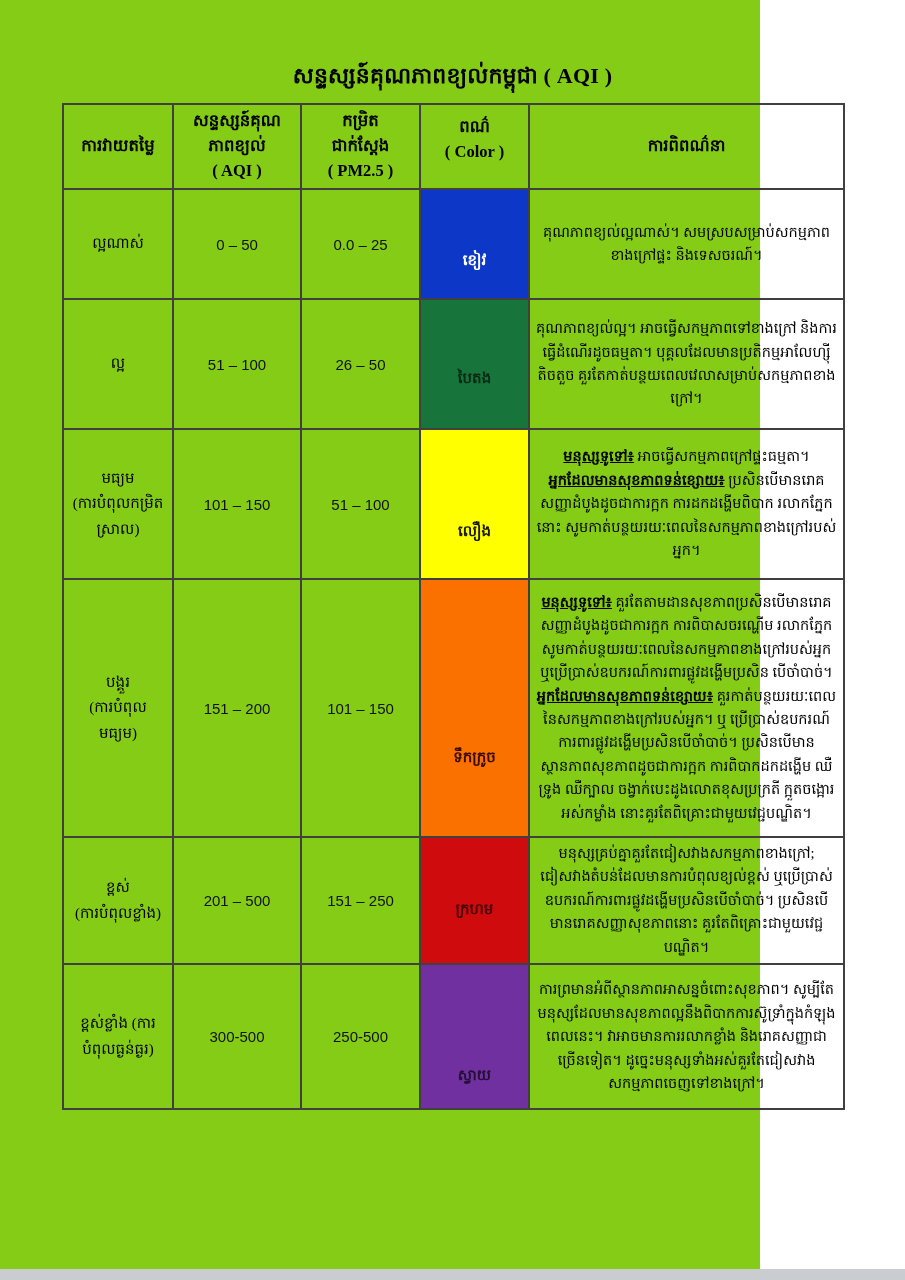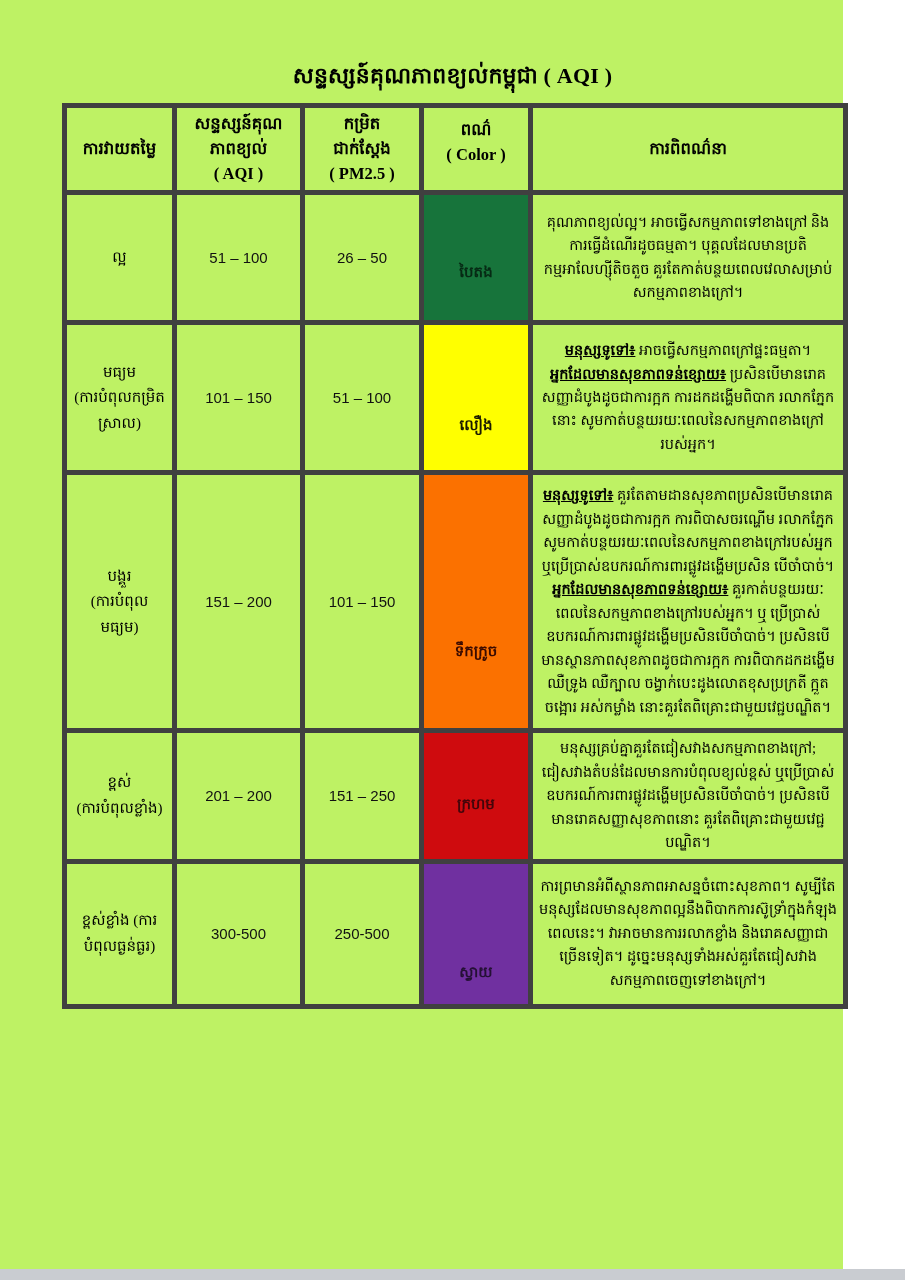--- a/index.html
+++ b/index.html
@@ -1,33 +1,33 @@
 <!DOCTYPE html>
 <html><head>
 <meta charset="utf-8">
 <style>
   * { margin: 0; padding: 0; box-sizing: border-box; }
   html, body { width: 905px; height: 1280px; background: #ffffff; overflow: hidden; }
   body { font-family: "Liberation Serif", "DejaVu Serif", serif; color: #1a1a1a; position: relative; }
 
-  .page { width: 843px; height: 1280px; position: relative; background: #bef264; }
+  .page { width: 760px; height: 1280px; position: relative; background: #84cc16; }
 
   .doc-title {
     position: absolute; top: 62px; left: 62px; width: 781px;
     text-align: center; font-size: 22px; font-weight: bold; color: #000;
     letter-spacing: 0.2px;
   }
 
   table.aqi {
     position: absolute; top: 103px; left: 62px;
     width: 781px; border-collapse: collapse; table-layout: fixed;
     border: 2px solid #000;
   }
   table.aqi td, table.aqi th {
-    border: 5px solid #404040; vertical-align: middle; text-align: center;
+    border: 2px solid #404040; vertical-align: middle; text-align: center;
     font-weight: normal; padding: 4px 6px; overflow: hidden;
   }
   col.c1 { width: 110px; } col.c2 { width: 128px; } col.c3 { width: 119px; }
   col.c4 { width: 109px; } col.c5 { width: 315px; }
 
   tr.hdr { height: 85px; }
   tr.hdr th { font-weight: bold; font-size: 16.5px; line-height: 1.5; color: #000; }
   tr.r1 { height: 110px; } tr.r2 { height: 130px; } tr.r3 { height: 150px; }
   tr.r4 { height: 258px; } tr.r5 { height: 104px; } tr.r6 { height: 145px; }
 
@@ -89,20 +89,36 @@
       </th>
       <th style="vertical-align: top; padding-top: 10px;">
         <div>ពណ៌</div>
         <div>( Color )</div>
       </th>
       <th>
         <div>ការពិពណ៌នា</div>
       </th>
     </tr>
 
+    <tr class="r1">
+      <td class="eval">
+        <div>ល្អណាស់</div>
+        <div></div>
+      </td>
+      <td class="num">0 – 50</td>
+      <td class="num">0.0 – 25</td>
+      <td class="swatch sw-r1" style="background-color: rgb(13, 56, 199);">
+        <div class="swatch-inner">
+              <span class="swatch-label">ខៀវ</span>
+            </div>
+      </td>
+      <td class="desc">
+        <div class="desc-part"><span class="lead"></span><span>គុណភាពខ្យល់ល្អណាស់។ សមស្របសម្រាប់សកម្មភាពខាងក្រៅផ្ទះ និងទេសចរណ៍។</span></div>
+      </td>
+    </tr>
 
     <tr class="r2">
       <td class="eval">
         <div>ល្អ</div>
         <div></div>
       </td>
       <td class="num">51 – 100</td>
       <td class="num">26 – 50</td>
       <td class="swatch sw-r2" style="background-color: rgb(23, 116, 59);">
         <div class="swatch-inner">
@@ -148,21 +164,21 @@
         <div class="desc-part"><span class="lead">មនុស្សទូទៅ៖</span><span> គួរតែតាមដានសុខភាពប្រសិនបើមានរោគសញ្ញាដំបូងដូចជាការក្អក ការពិបាសចរណ្ហើម រលាកភ្នែក សូមកាត់បន្ថយរយៈពេលនៃសកម្មភាពខាងក្រៅរបស់អ្នក ឬប្រើប្រាស់ឧបករណ៍ការពារផ្លូវដង្ហើមប្រសិន បើចាំបាច់។</span></div>
         <div class="desc-part"><span class="lead">អ្នកដែលមានសុខភាពទន់ខ្សោយ៖</span><span> គួរកាត់បន្ថយរយៈពេលនៃសកម្មភាពខាងក្រៅរបស់អ្នក។ ឬ ប្រើប្រាស់ឧបករណ៍ការពារផ្លូវដង្ហើមប្រសិនបើចាំបាច់។ ប្រសិនបើមានស្ថានភាពសុខភាពដូចជាការក្អក ការពិបាកដកដង្ហើម ឈឺទ្រូង ឈឺក្បាល ចង្វាក់បេះដូងលោតខុសប្រក្រតី ក្អួតចង្អោរ អស់កម្លាំង នោះគួរតែពិគ្រោះជាមួយវេជ្ជបណ្ឌិត។</span></div>
       </td>
     </tr>
 
     <tr class="r5">
       <td class="eval">
         <div>ខ្ពស់</div>
         <div>(ការបំពុលខ្លាំង)</div>
       </td>
-      <td class="num">201 – 200</td>
+      <td class="num">201 – 500</td>
       <td class="num">151 – 250</td>
       <td class="swatch sw-r5" style="background-color: rgb(207, 11, 14);">
         <div class="swatch-inner">
               <span class="swatch-label">ក្រហម</span>
             </div>
       </td>
       <td class="desc">
         <div class="desc-part"><span class="lead"></span><span>មនុស្សគ្រប់គ្នាគួរតែជៀសវាងសកម្មភាពខាងក្រៅ; ជៀសវាងតំបន់ដែលមានការបំពុលខ្យល់ខ្ពស់ ឬប្រើប្រាស់ឧបករណ៍ការពារផ្លូវដង្ហើមប្រសិនបើចាំបាច់។ ប្រសិនបើមានរោគសញ្ញាសុខភាពនោះ គួរតែពិគ្រោះជាមួយវេជ្ជបណ្ឌិត។</span></div>
       </td>
     </tr>

